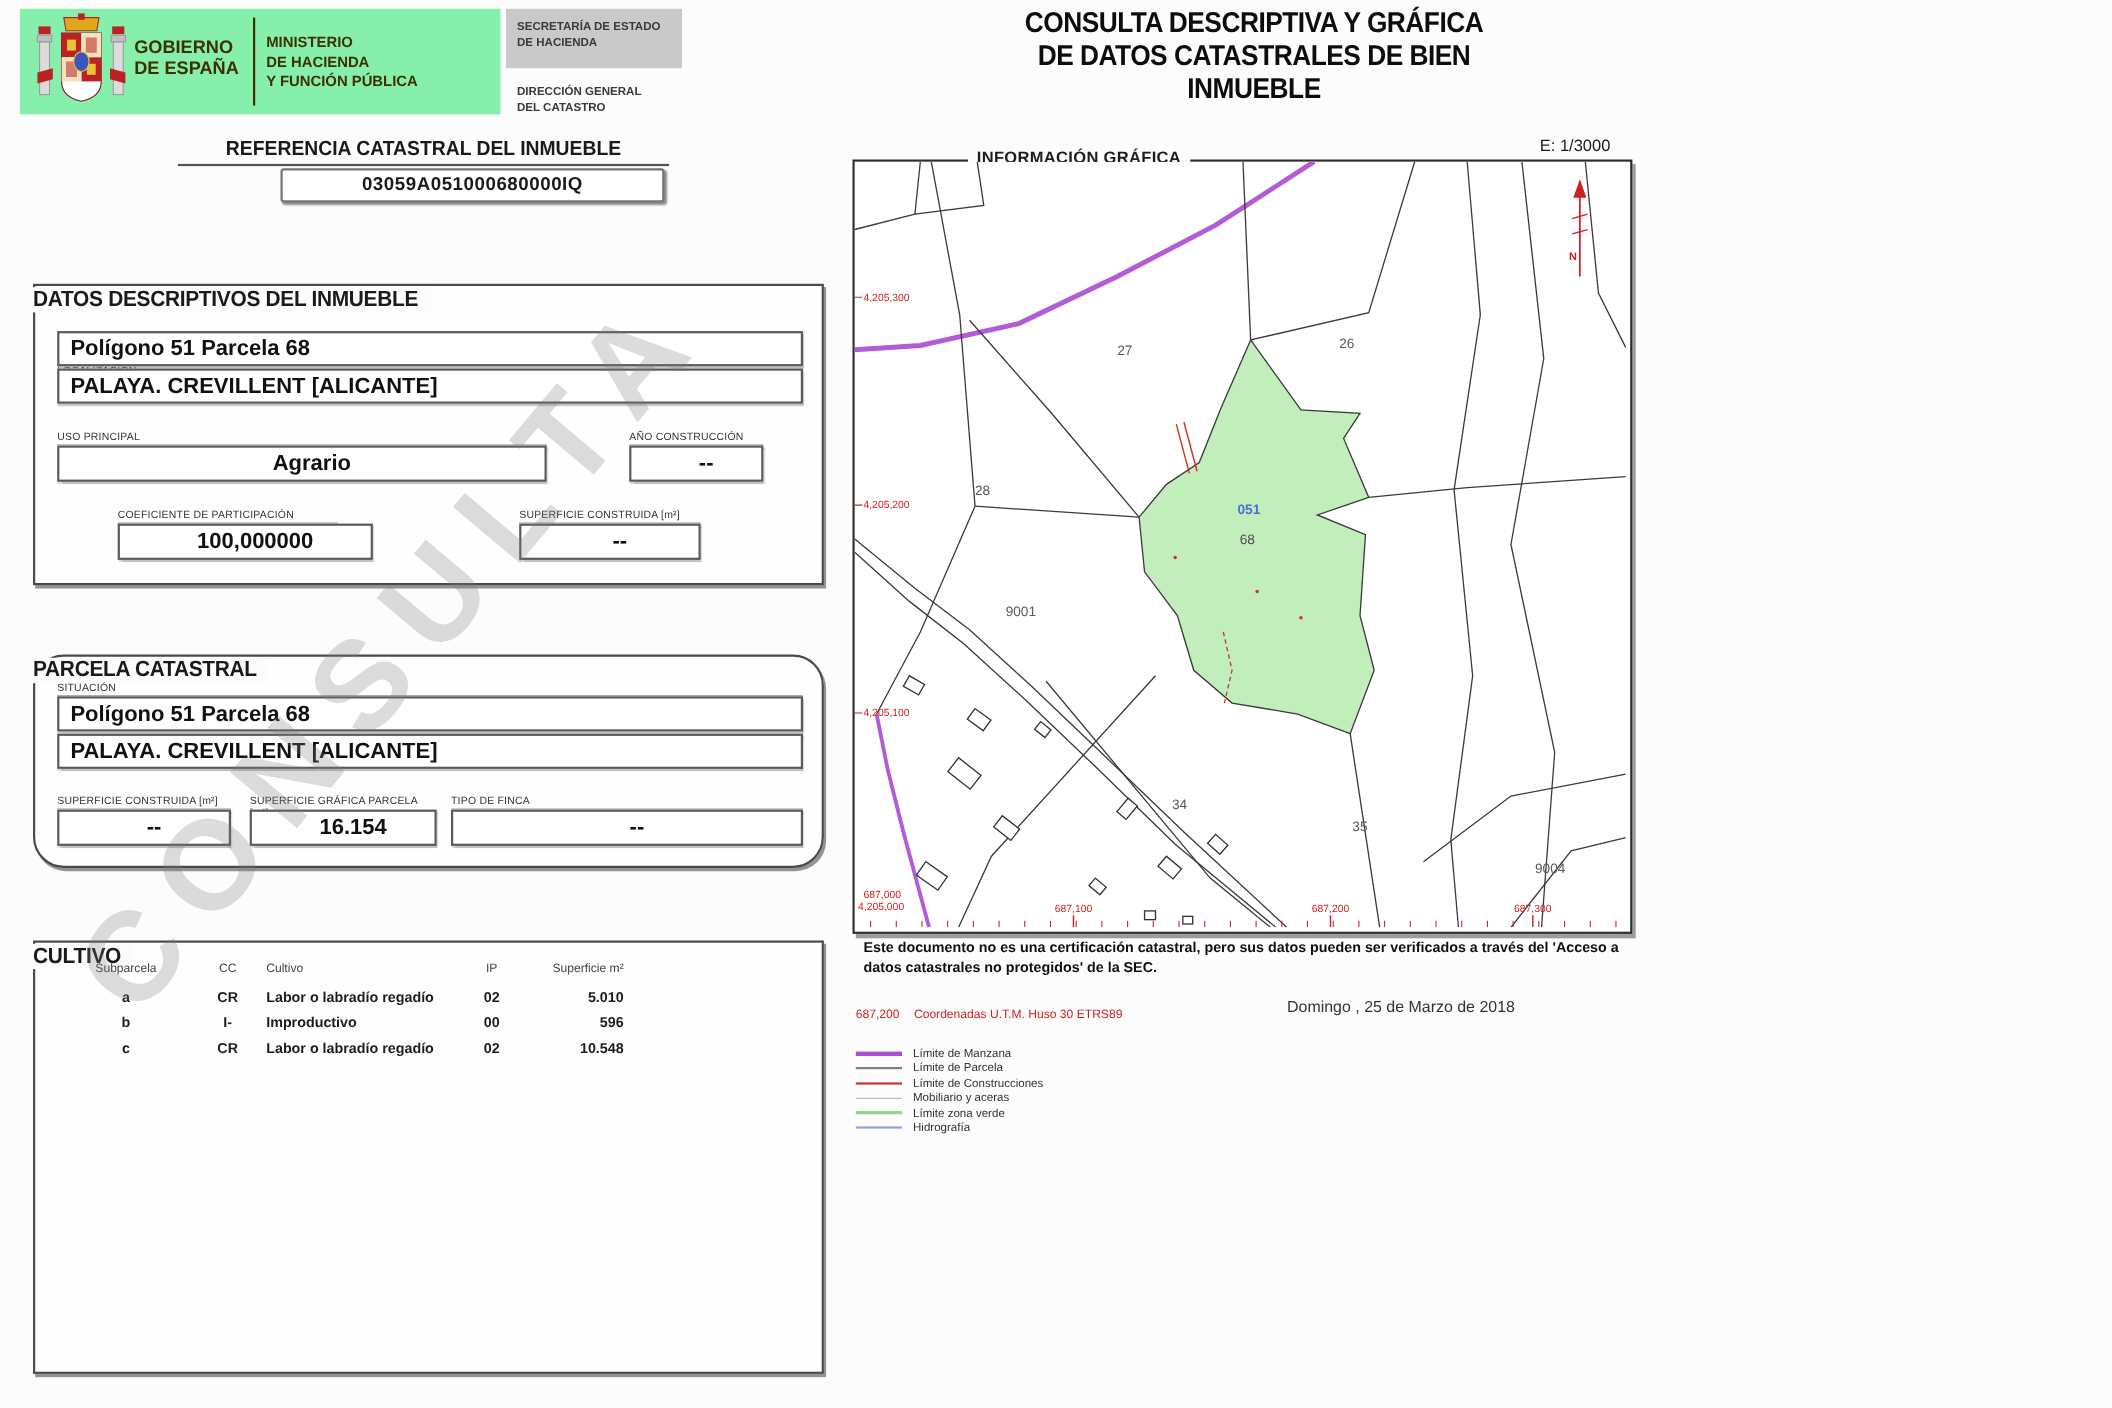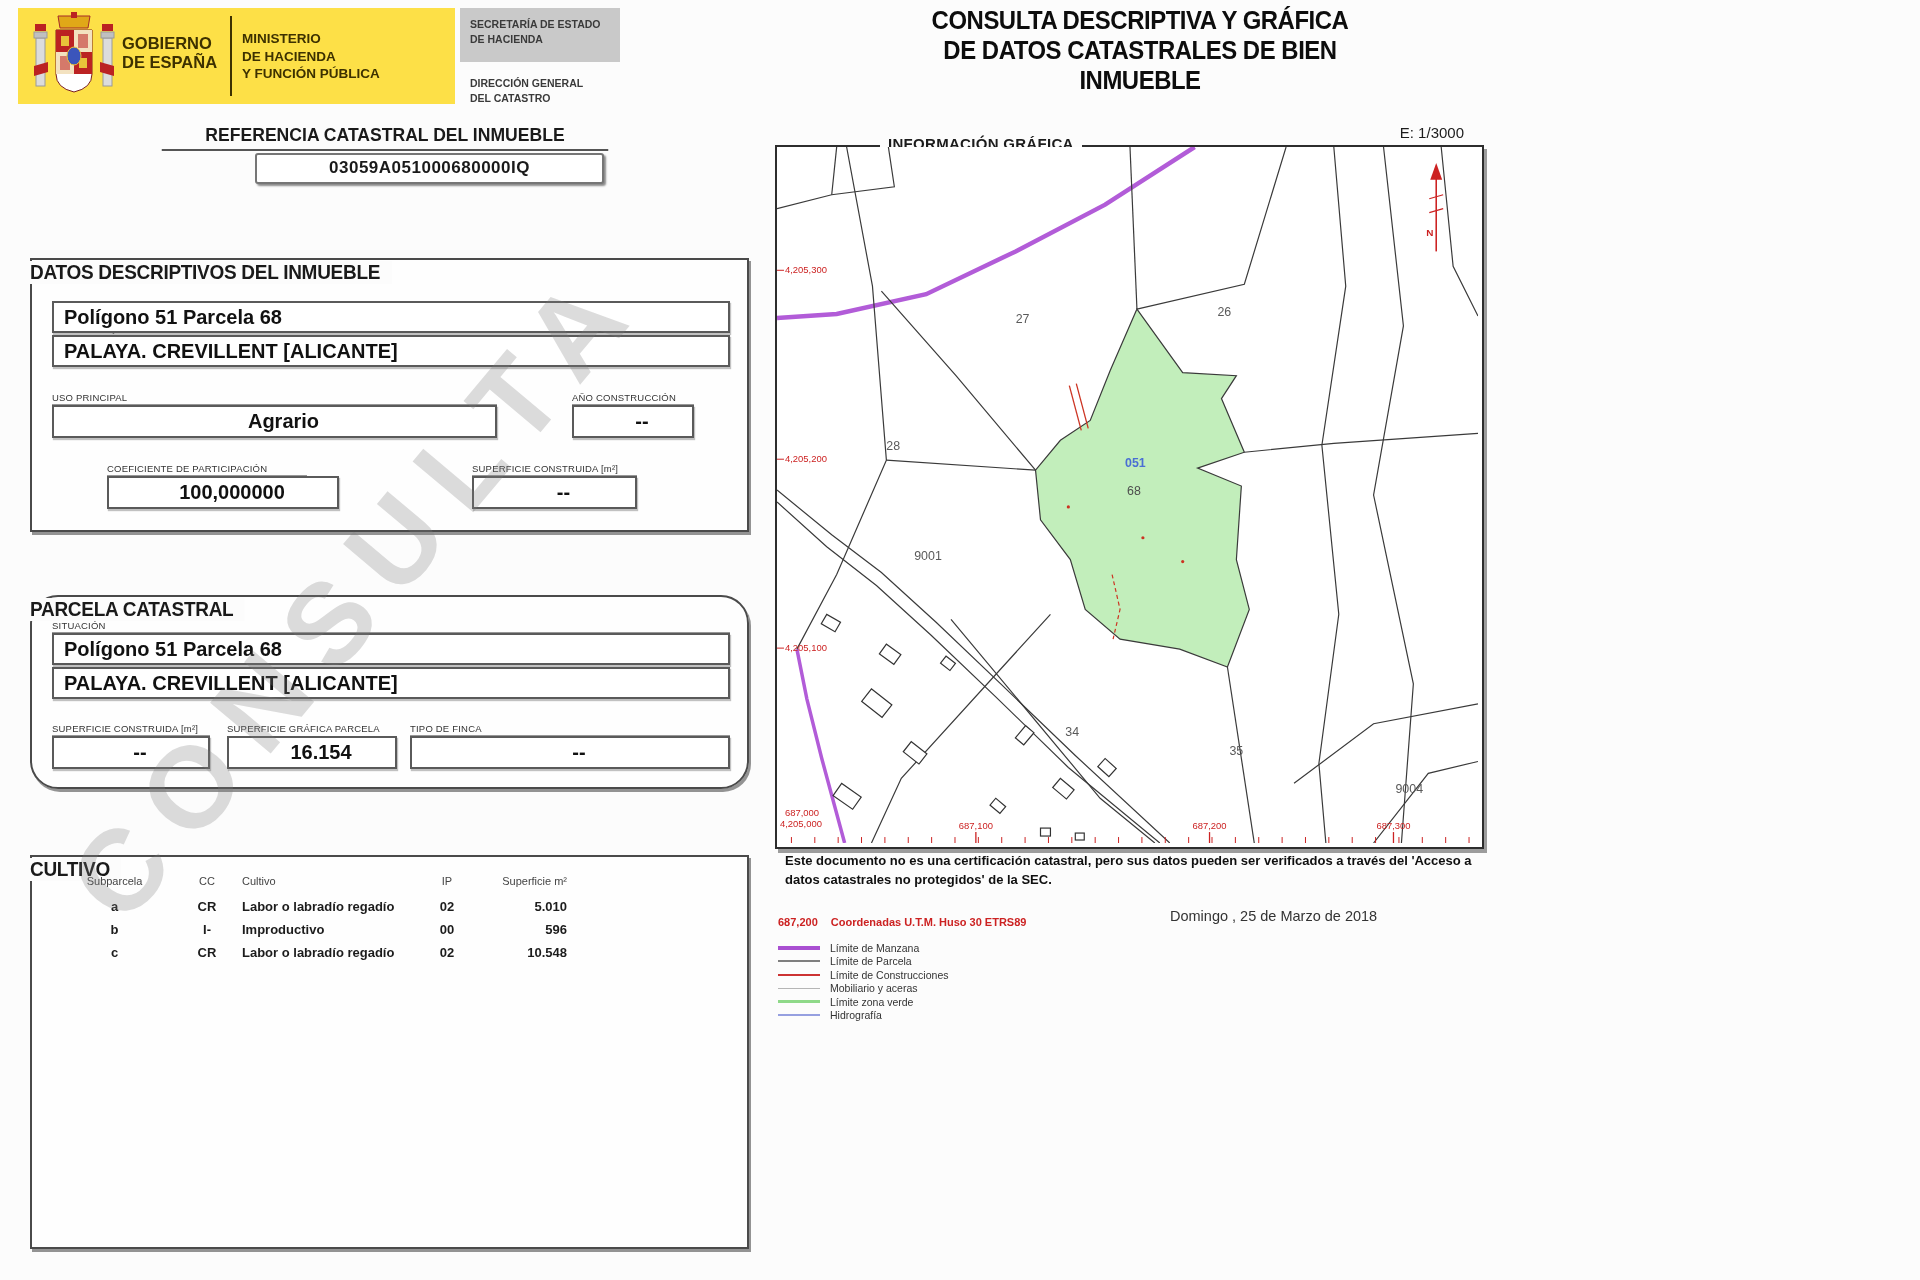--- a/index.html
+++ b/index.html
@@ -1,20 +1,20 @@
 <!DOCTYPE html>
 <html><head>
 <meta charset="utf-8">
 <style>
   html,body{margin:0;padding:0;background:#e9e9e9;}
   .page{position:relative;width:1920px;height:1280px;background:#fcfcfc;margin:0 auto;
         font-family:"Liberation Sans",sans-serif;color:#1a1a1a;overflow:hidden;}
 
   
-  .banner{position:absolute;left:18px;top:8px;width:437px;height:96px;background:#fde047;}
+  .banner{position:absolute;left:18px;top:8px;width:437px;height:96px;background:#86efac;}
   .arms{position:absolute;left:10px;top:4px;width:92px;height:88px;}
   .gob{position:absolute;left:104px;top:26px;font-weight:bold;font-size:16.5px;line-height:1.18;color:#3d3100;}
   .banner-divider{position:absolute;left:212px;top:8px;width:2px;height:80px;background:#3d3100;}
   .min{position:absolute;left:224px;top:22px;font-weight:bold;font-size:13.5px;line-height:1.3;color:#3d3100;}
   .secretaria{position:absolute;left:460px;top:8px;width:160px;height:54px;background:#c9c9c9;
               padding:9px 16px 0 10px;box-sizing:border-box;font-size:10.5px;font-weight:bold;color:#3a3a3a;line-height:1.4;}
   .direccion{position:absolute;left:470px;top:76px;width:160px;font-size:10.5px;font-weight:bold;color:#3a3a3a;line-height:1.4;}
   .doc-title{position:absolute;left:890px;top:6px;width:500px;text-align:center;font-weight:bold;
              font-size:26px;line-height:1.15;color:#0d0d0d;transform:scaleX(.92);transform-origin:center top;letter-spacing:-.5px;}
 
@@ -50,21 +50,21 @@
   
   .map-wrap{position:absolute;left:775px;top:145px;width:705px;height:700px;border:2px solid #2d2d2d;
             background:#fff;box-shadow:3px 4px 0 rgba(40,40,40,.45);}
   .map-wrap svg{position:absolute;left:0;top:0;}
   .map-heading{position:absolute;left:103px;top:-12px;background:#fcfcfc;padding:0 8px;font-size:15px;font-weight:bold;letter-spacing:.3px;color:#1c1c1c;}
   .map-scale{position:absolute;right:18px;top:-23px;font-size:15px;color:#1c1c1c;}
 
   
   .disclaimer{position:absolute;left:785px;top:852px;width:700px;font-size:13px;font-weight:bold;line-height:1.45;color:#0f0f0f;}
   .legend{position:absolute;left:778px;top:916px;width:330px;}
-  .legend-title{color:#cc2222;font-size:11px;font-weight:bold;margin-bottom:13px;}
+  .legend-title{color:#cc2222;font-size:11px;font-weight:normal;margin-bottom:23px;}
   .legend-title .lt-val{margin-right:10px;}
   .legend-row{display:flex;align-items:center;height:13.5px;}
   .legend-line{width:42px;margin-right:10px;display:inline-block;}
   .legend-label{font-size:10.5px;color:#333;}
   .doc-date{position:absolute;left:1170px;top:908px;font-size:14.5px;color:#333;}
 
   
   .watermark{position:absolute;left:-60px;top:525px;width:830px;text-align:center;font-size:115px;font-weight:bold;
              letter-spacing:24px;color:rgba(125,125,125,.27);transform:rotate(-50deg);pointer-events:none;z-index:50;}
 </style>

